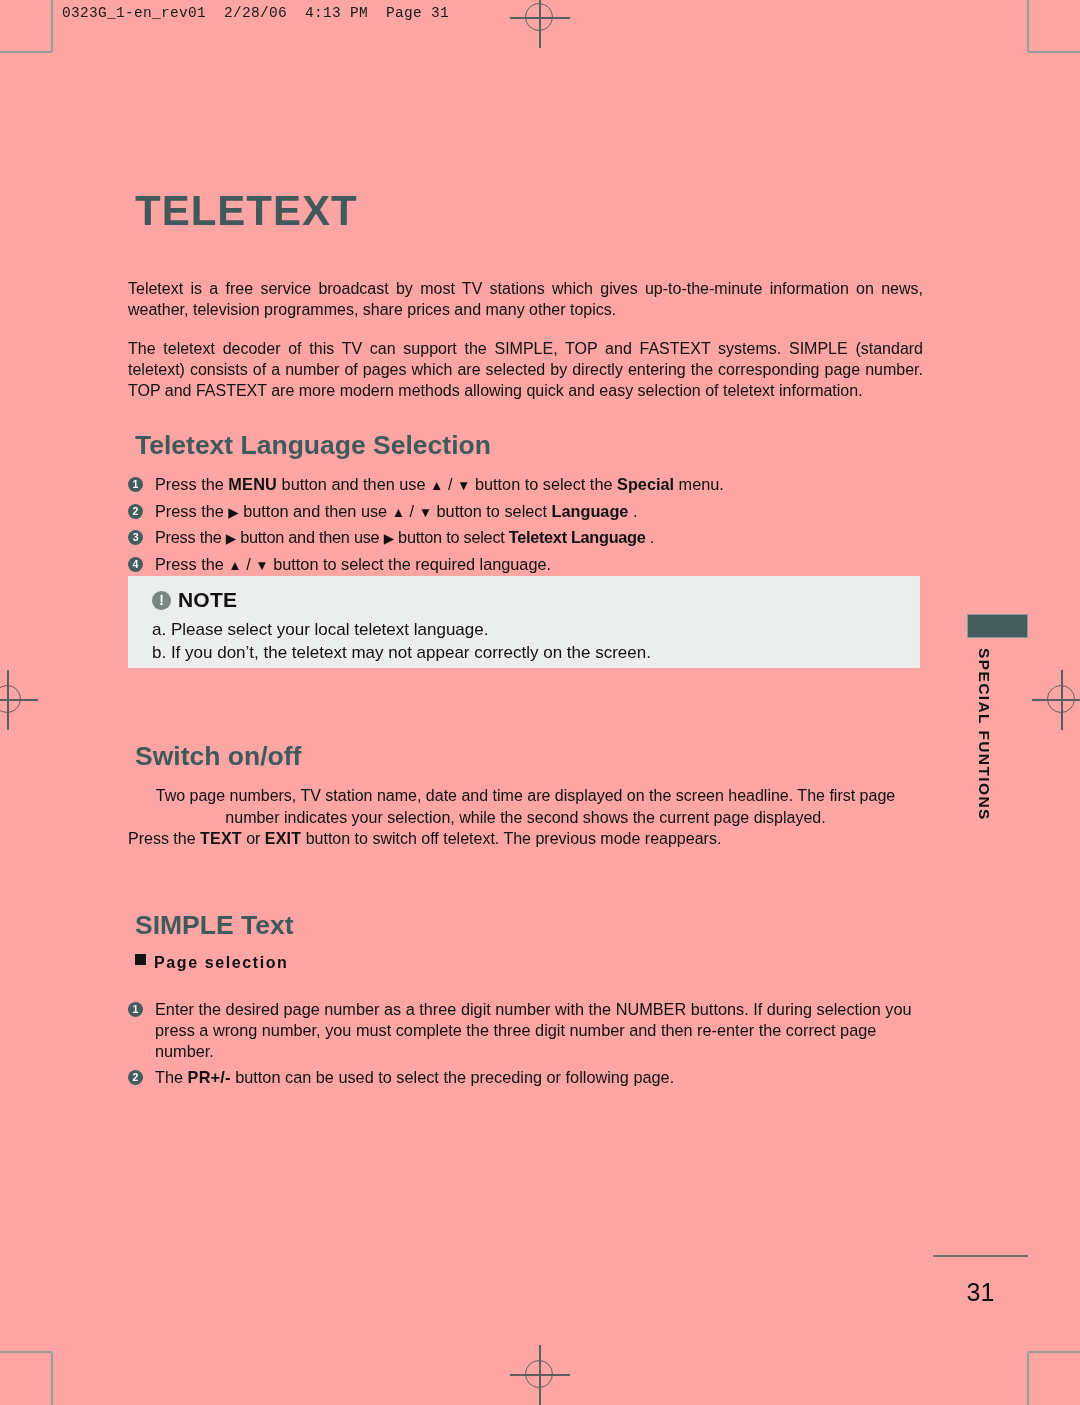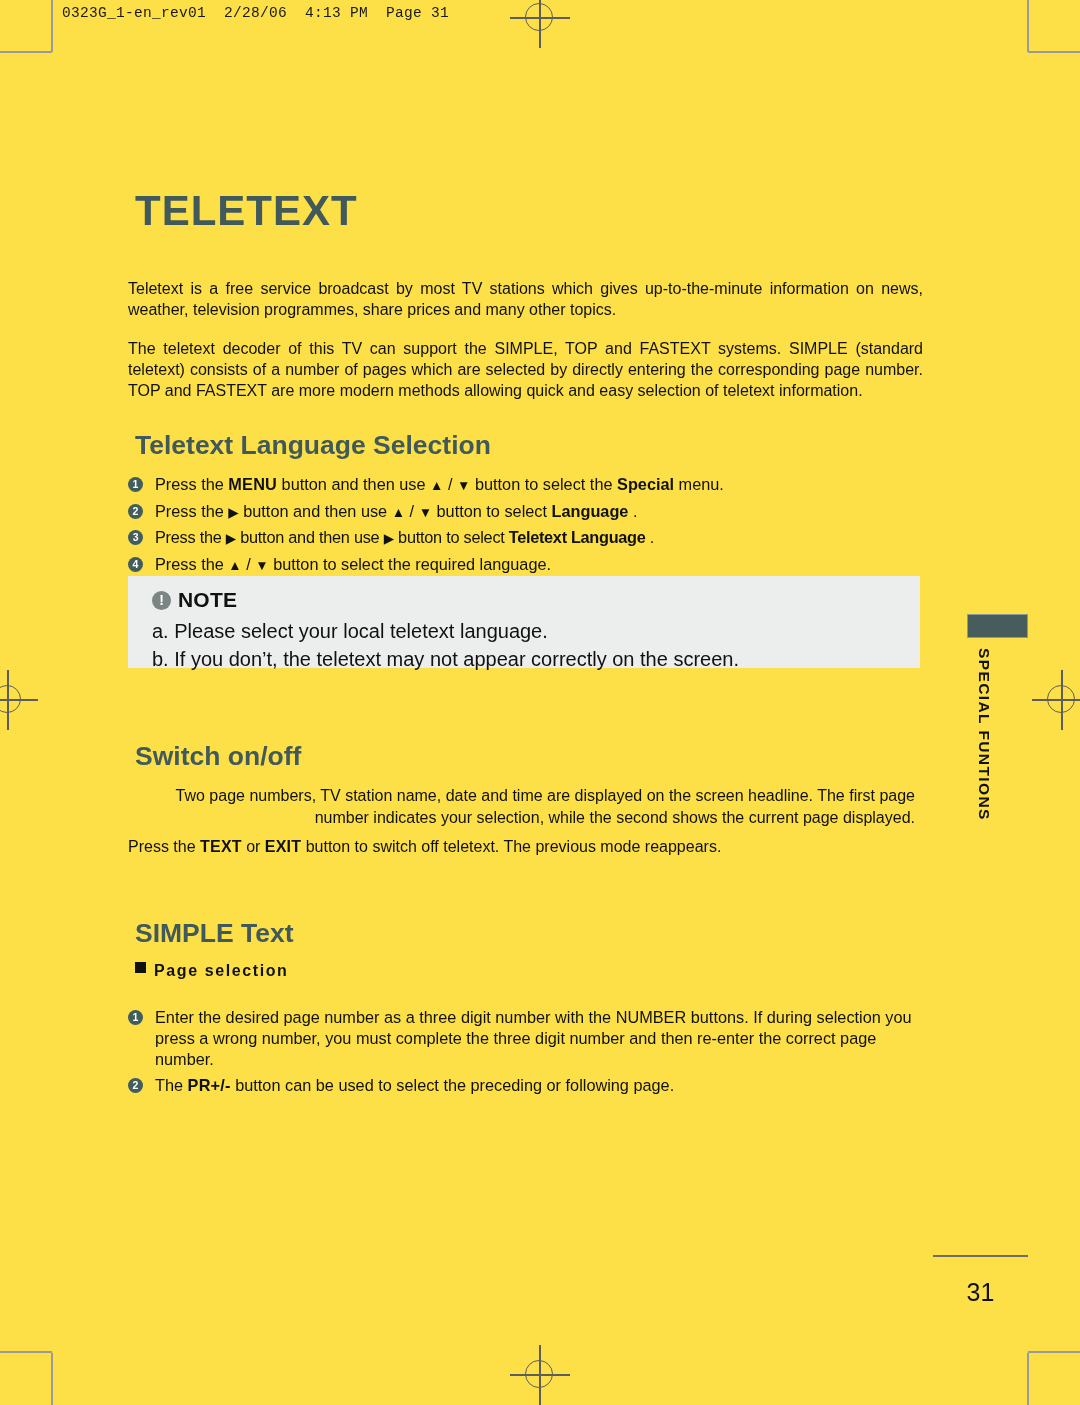--- a/index.html
+++ b/index.html
@@ -9,21 +9,21 @@
   }
   body {
     font-family: "Liberation Sans", sans-serif;
     color: #111111;
   }
   #page {
     position: relative;
     width: 1080px;
     height: 1405px;
     overflow: hidden;
-    background: #fde047;
+    background: #fca5a5;
   }
 
   
   .crop-line {
     position: absolute;
     background: #9a9a9a;
   }
   .reg-mark {
     position: absolute;
     width: 60px;
@@ -168,21 +168,21 @@
     line-height: 19px;
     text-align: center;
   }
   .note-title {
     font-size: 21px;
     font-weight: bold;
     color: #111;
     letter-spacing: 0.2px;
   }
   .note-line {
-    font-size: 20px;
+    font-size: 17px;
     line-height: 1.38;
     color: #111;
   }
 
   
   .sub-head {
     margin: 9px 0 0 7px;
     font-size: 16px;
     font-weight: bold;
     letter-spacing: 1.6px;
@@ -295,21 +295,21 @@
         <li class="condensed"><span class="num">3</span><span>Press the </span><span class="arrow">▶</span><span> button and then use </span><span class="arrow">▶</span><span> button to select </span><span class="bold-term">Teletext Language</span><span> .</span></li>
         <li><span class="num">4</span><span>Press the </span><span class="arrow">▲</span><span> / </span><span class="arrow">▼</span><span> button to select the required language.</span></li>
         <li><span class="num">5</span><span>Repeatedly press the </span><span class="kbd">MENU</span><span> button to return to normal TV viewing.</span></li>
       </ol>
 
     <div style="height:132px;"></div>
 
     <h2 class="section-head" style="margin-top:4px;">Switch on/off</h2>
 
     <div id="switch-lines">
-        <p class="body-text" style="margin: 8px; text-align: right;"><span>Two page numbers, TV station name, date and time are displayed on the screen headline. The first page number indicates your selection, while the second shows the current page displayed.</span></p>
+        <p class="body-text" style="margin: 0px; text-align: center;"><span>Two page numbers, TV station name, date and time are displayed on the screen headline. The first page number indicates your selection, while the second shows the current page displayed.</span></p>
         <p class="body-text" style="margin: 0px; text-align: left;"><span>Press the </span><span class="kbd">TEXT</span><span> or </span><span class="kbd">EXIT</span><span> button to switch off teletext. The previous mode reappears.</span></p>
       </div>
 
     <h2 class="section-head" style="margin-top:62px;">SIMPLE Text</h2>
 
     <div class="sub-head">
       <span class="sq-bullet"></span>
       <span>Page selection</span>
     </div>
 

